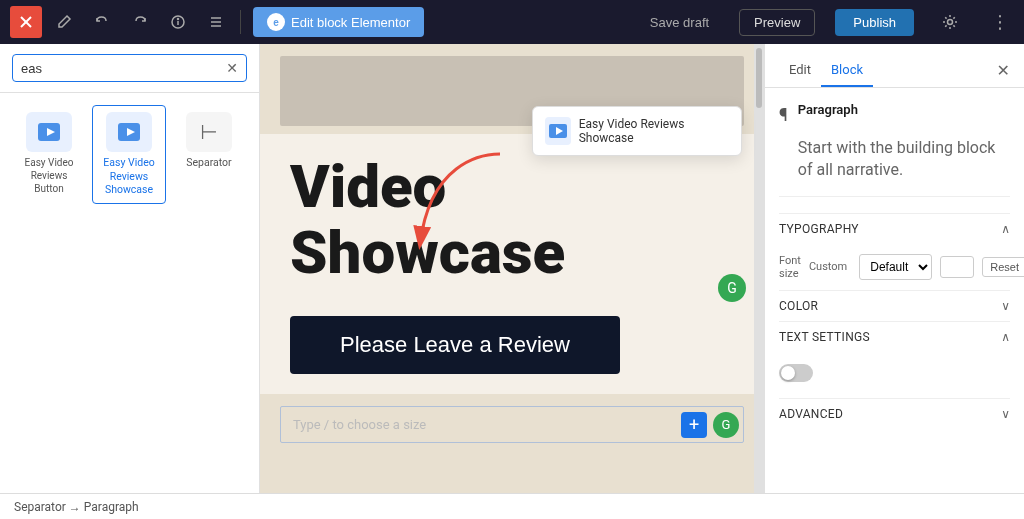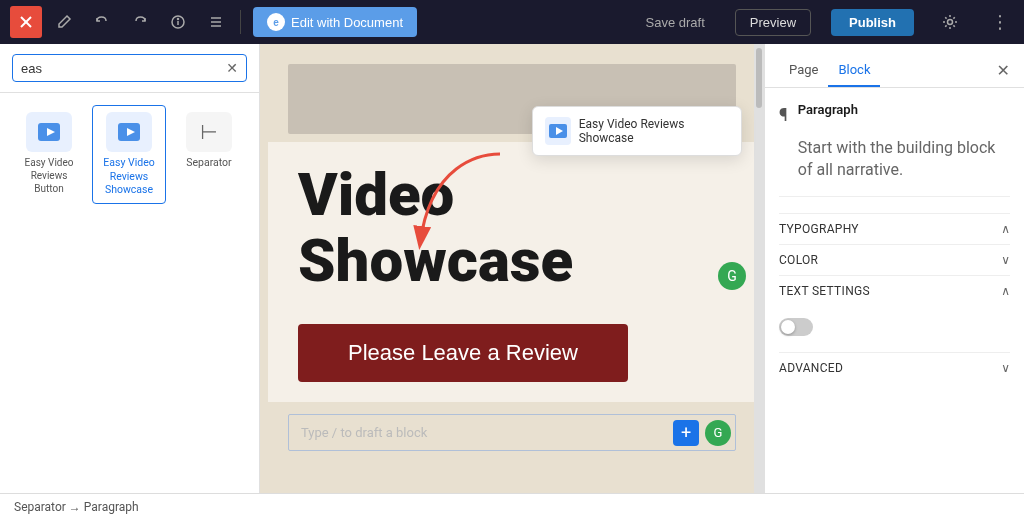--- a/index.html
+++ b/index.html
@@ -63,21 +63,21 @@
       padding: 5px 14px;
     }
     .publish-btn {
       background: #2271b1;
       color: white;
       border: none;
       border-radius: 4px;
       cursor: pointer;
       font-size: 13px;
       padding: 6px 18px;
-      font-weight: 700;
+      font-weight: 400;
     }
     .settings-btn {
       width: 32px; height: 32px;
       background: transparent;
       border: none;
       color: #aaa;
       cursor: pointer;
       display: flex; align-items: center; justify-content: center;
       border-radius: 3px;
     }
@@ -176,21 +176,21 @@
     .block-label.normal { color: #555; }
 
     
     .center-canvas {
       flex: 1;
       background: #e8e0d0;
       position: relative;
       overflow: hidden;
     }
     .canvas-content {
-      padding: 8px;
+      padding: 0;
       min-height: 400px;
       position: relative;
     }
     .block-inserter-popup {
       position: absolute;
       top: 62px;
       left: 272px;
       background: white;
       border: 1px solid #ddd;
       border-radius: 6px;
@@ -234,21 +234,21 @@
       font-size: 60px;
       font-weight: 900;
       color: #1a1a1a;
       line-height: 1.1;
     }
     .review-btn-row {
       padding: 20px 30px;
       background: #f5f0e8;
     }
     .review-cta-btn {
-      background: #7f1d1d;
+      background: #0f172a;
       color: white;
       border: none;
       border-radius: 4px;
       padding: 16px 50px;
       font-size: 22px;
       cursor: pointer;
       font-weight: 400;
       display: block;
     }
     .block-placeholder {
@@ -503,21 +503,21 @@
   <button class="toolbar-icon-btn">
     <svg viewBox="0 0 16 16" fill="none" stroke="#aaa" stroke-width="1.5">
         <line x1="3" y1="4" x2="13" y2="4"></line>
         <line x1="3" y1="8" x2="13" y2="8"></line>
         <line x1="3" y1="12" x2="13" y2="12"></line>
       </svg>
   </button>
   <div class="toolbar-divider"></div>
   <button class="elementor-btn">
     <span class="elementor-icon">e</span>
-    <span>Edit with Document</span>
+    <span>Edit block Elementor</span>
   </button>
   <div class="toolbar-right">
     <button class="save-draft-btn">Save draft</button>
     <button class="preview-btn">Preview</button>
     <button class="publish-btn">Publish</button>
     <button class="settings-btn">
       <svg viewBox="0 0 16 16" fill="none" stroke="#aaa" stroke-width="1.5" width="16" height="16">
           <circle cx="8" cy="8" r="2.5"></circle>
           <path d="M8 1v2M8 13v2M1 8h2M13 8h2M3.2 3.2l1.4 1.4M11.4 11.4l1.4 1.4M3.2 12.8l1.4-1.4M11.4 4.6l1.4-1.4"></path>
         </svg>
@@ -596,52 +596,63 @@
         </div>
       </div>
 
       <div class="green-circle2">G</div>
 
       <div class="review-btn-row">
         <button class="review-cta-btn">Please Leave a Review</button>
       </div>
 
       <div class="block-placeholder" style="position:relative; margin:12px 20px;">
-        <span style="color:#bbb; font-size:13px;">Type / to draft a block</span>
+        <span style="color:#bbb; font-size:13px;">Type / to choose a size</span>
 
         <div style="position:absolute; right:36px; top:50%; transform:translateY(-50%); width:26px; height:26px; background:#1a73e8; border-radius:4px; display:flex; align-items:center; justify-content:center; color:white; font-size:18px; cursor:pointer;">+</div>
 
         <div style="position:absolute; right:4px; top:50%; transform:translateY(-50%); width:26px; height:26px; background:#34a853; border-radius:50%; display:flex; align-items:center; justify-content:center; color:white; font-size:13px;">G</div>
       </div>
     </div>
 
     <div class="canvas-scrollbar">
       <div class="canvas-scrollbar-thumb"></div>
     </div>
   </div>
 
   <div class="right-panel">
     <div class="right-panel-header">
-      <div class="panel-tab">Page</div>
+      <div class="panel-tab">Edit</div>
       <div class="panel-tab active">Block</div>
       <button class="panel-close">✕</button>
     </div>
     <div class="right-panel-body">
 
       <div class="paragraph-info">
         <div class="paragraph-icon">¶</div>
         <div class="paragraph-text">
           <h4>Paragraph</h4>
           <p>Start with the building block of all narrative.</p>
         </div>
       </div>
 
       <div class="section-header">
         <h5>Typography</h5>
         <span class="chevron">∧</span>
+      </div>
+      <div>
+        <div class="font-size-row">
+          <span class="font-size-label">Font size</span>
+          <span class="font-size-custom">Custom</span>
+          <select class="font-size-select">
+            <option>Default</option>
+          </select>
+          <input class="font-size-input" type="text" style="">
+          <button class="reset-btn">Reset</button>
+        </div>
       </div>
 
       <div class="section-header">
         <h5>Color</h5>
         <span class="chevron">∨</span>
       </div>
 
       <div class="section-header">
         <h5>Text settings</h5>
         <span class="chevron">∧</span>

